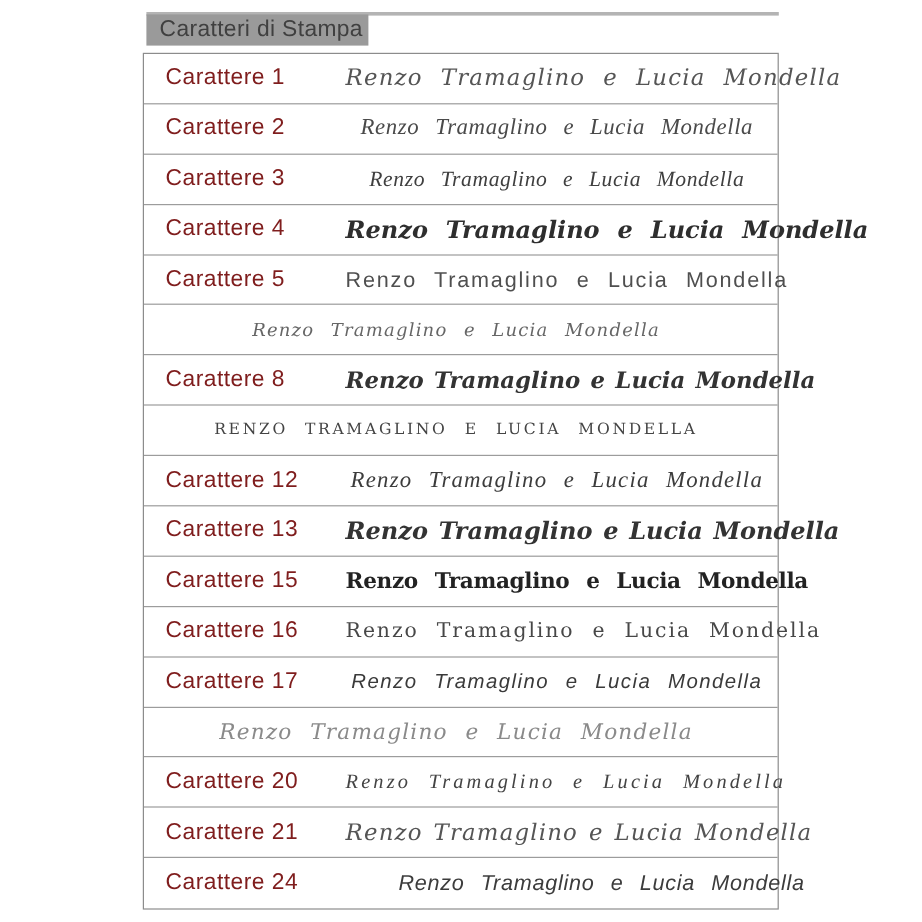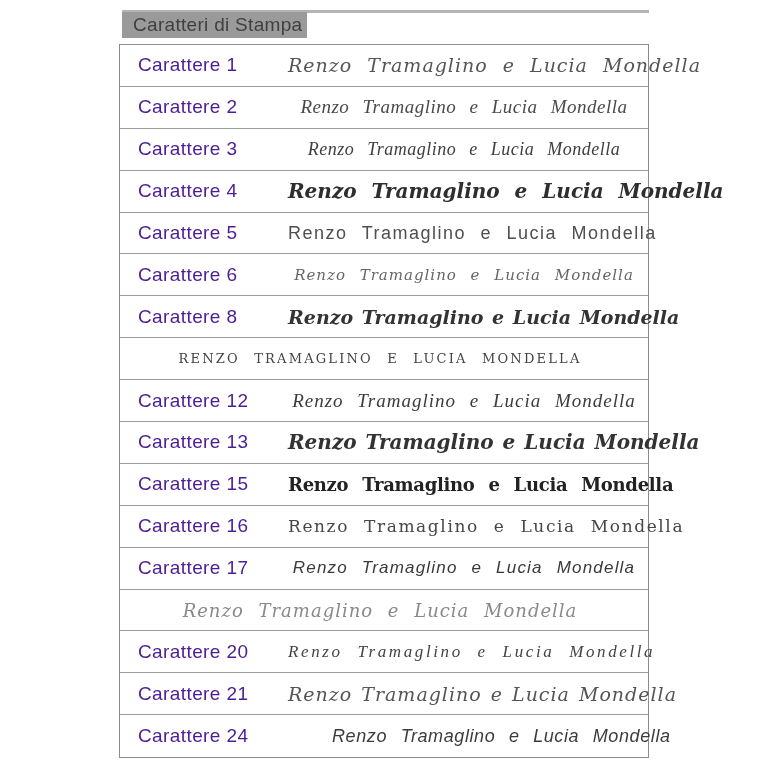--- a/index.html
+++ b/index.html
@@ -27,21 +27,21 @@
     border:1px solid #8c8c8c;background:#ffffff;box-sizing:border-box;
   }
   .row{
     height:41.9px;display:flex;align-items:center;
     border-bottom:1px solid #9c9c9c;box-sizing:border-box;
   }
   .row:last-child{border-bottom:none;gap:44px;}
   .cell-label{
     width:168px;flex-shrink:0;box-sizing:border-box;padding-left:18px;
     font-family:"Liberation Sans", sans-serif;font-size:19px;
-    color:#4c1d95;letter-spacing:0.4px;white-space:nowrap;
+    color:#7f1d1d;letter-spacing:0.4px;white-space:nowrap;
   }
   .cell-sample{
     flex:1;text-align:center;padding-right:8px;white-space:nowrap;
     color:#3d3d3d;word-spacing:8px;
   }
   
   .f1 {font-family:"DejaVu Serif",serif;font-style:italic;font-size:19px;color:#555;letter-spacing:1px;}
   .f2 {font-family:"Liberation Serif",serif;font-style:italic;font-size:19px;color:#4a4a4a;letter-spacing:0.5px;}
   .f3 {font-family:"Liberation Serif",serif;font-style:italic;font-size:18px;color:#3f3f3f;letter-spacing:0.5px;}
   .f4 {font-family:"DejaVu Serif",serif;font-style:italic;font-weight:bold;font-size:20px;color:#2e2e2e;}
@@ -89,21 +89,20 @@
     <div class="cell-label">Carattere 4</div>
     <div class="cell-sample f4">Renzo Tramaglino e Lucia Mondella</div>
   </div>
 
   <div class="row">
     <div class="cell-label">Carattere 5</div>
     <div class="cell-sample f5">Renzo Tramaglino e Lucia Mondella</div>
   </div>
 
   <div class="row">
-    <div class="cell-label">Carattere 6</div>
     <div class="cell-sample f6">Renzo Tramaglino e Lucia Mondella</div>
   </div>
 
   <div class="row">
     <div class="cell-label">Carattere 8</div>
     <div class="cell-sample f8">Renzo Tramaglino e Lucia Mondella</div>
   </div>
 
   <div class="row">
     <div class="cell-sample f10">RENZO TRAMAGLINO E LUCIA MONDELLA</div>

